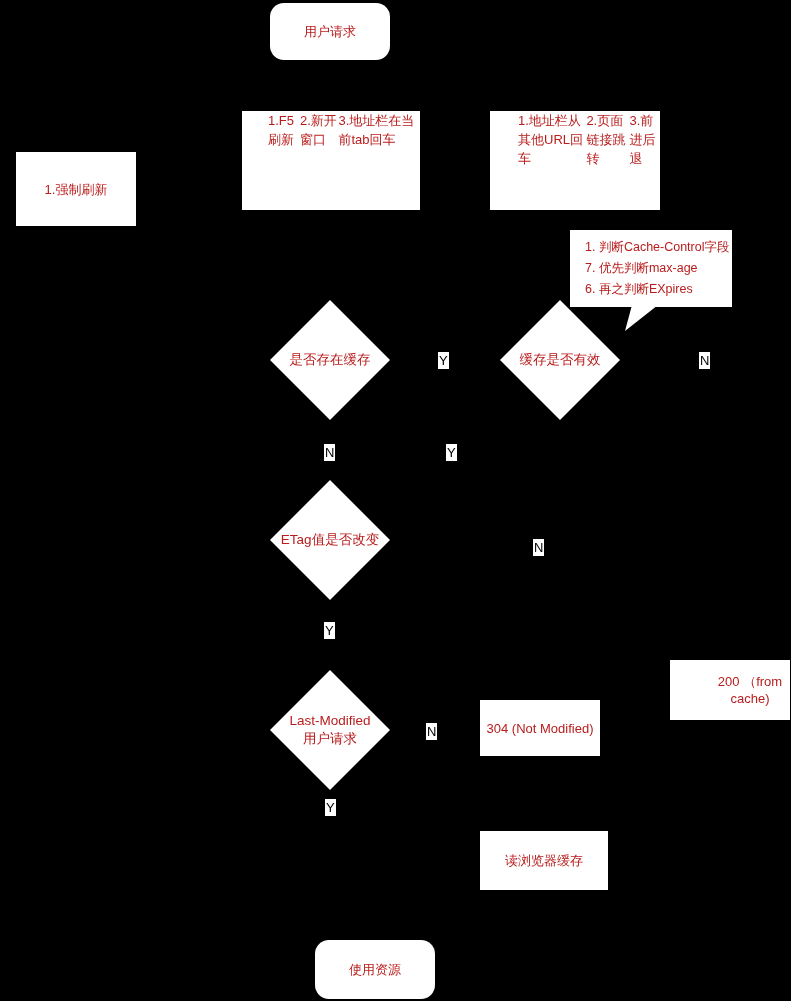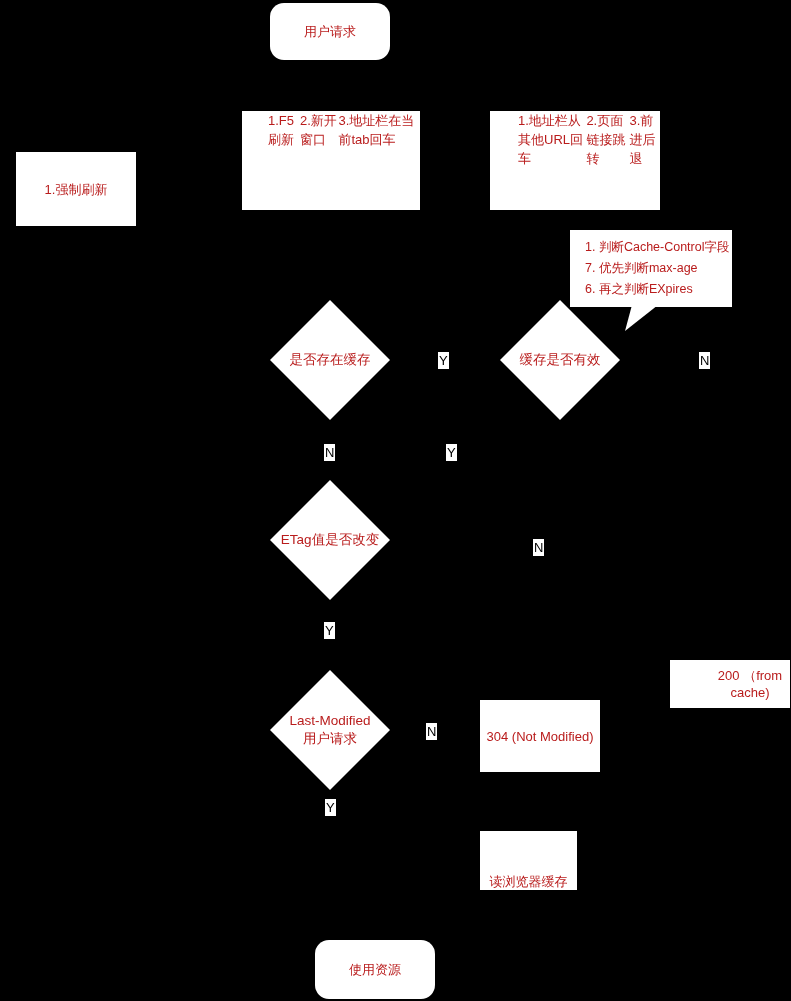--- a/index.html
+++ b/index.html
@@ -114,30 +114,30 @@
 
   <div class="node diamond" style="left:500px; top:300px;">
     <span>缓存是否有效</span>
   </div>
 
   <div class="node diamond" style="left:270px; top:670px; flex-direction:column;">
     <span>Last-Modified</span>
     <span>用户请求</span>
   </div>
 
-  <div class="node" style="left:480px; top:700px; width:120px; height:72px;justify-content:center;">
+  <div class="node" style="left:480px; top:700px; width:120px; height:56px;justify-content:center;">
     <span>304 (Not Modified)</span>
   </div>
 
-  <div class="node" style="left:670px; top:660px; width:120px; height:48px;padding-left:40px;">
+  <div class="node" style="left:670px; top:660px; width:120px; height:60px;padding-left:40px;">
     <span>200 （from cache)</span>
   </div>
 
 
-  <div class="node" style="left:480px; top:831px; width:97px; height:59px;align-items:flex-end;">
+  <div class="node" style="left:480px; top:831px; width:128px; height:59px;">
     <span>读浏览器缓存</span>
   </div>
 
   <div class="node terminator" style="left:270px; top:940px; width:120px; height:59px;margin-left:45px;">
     <span>使用资源</span>
   </div>
 
   <div class="chip" style="left:438px; top:352px;">Y</div>
   <div class="chip" style="left:699px; top:352px;">N</div>
   <div class="chip" style="left:324px; top:444px;">N</div>

